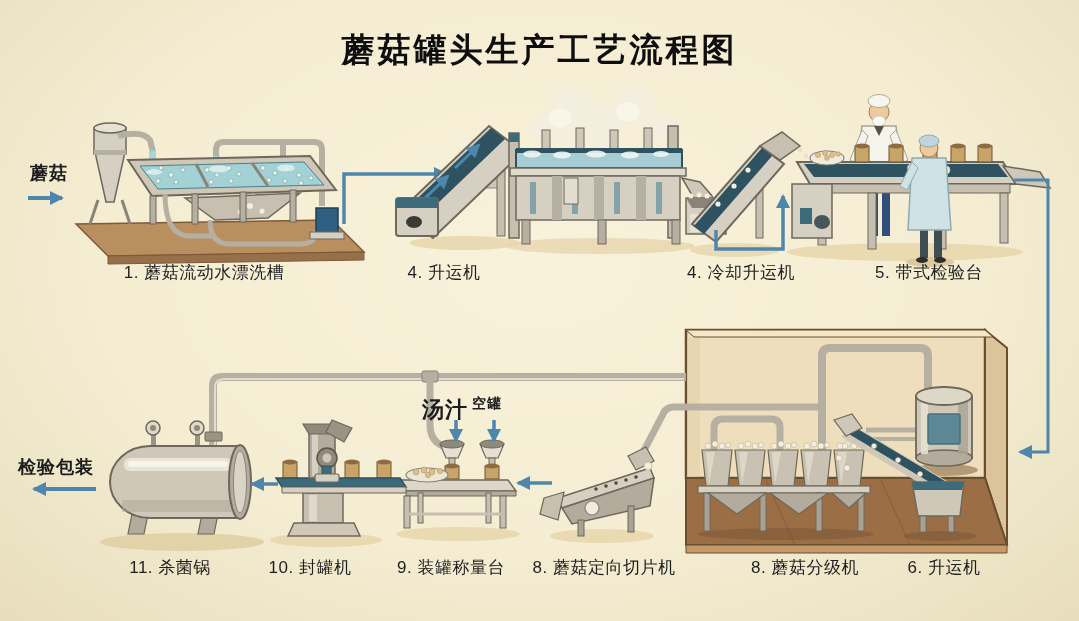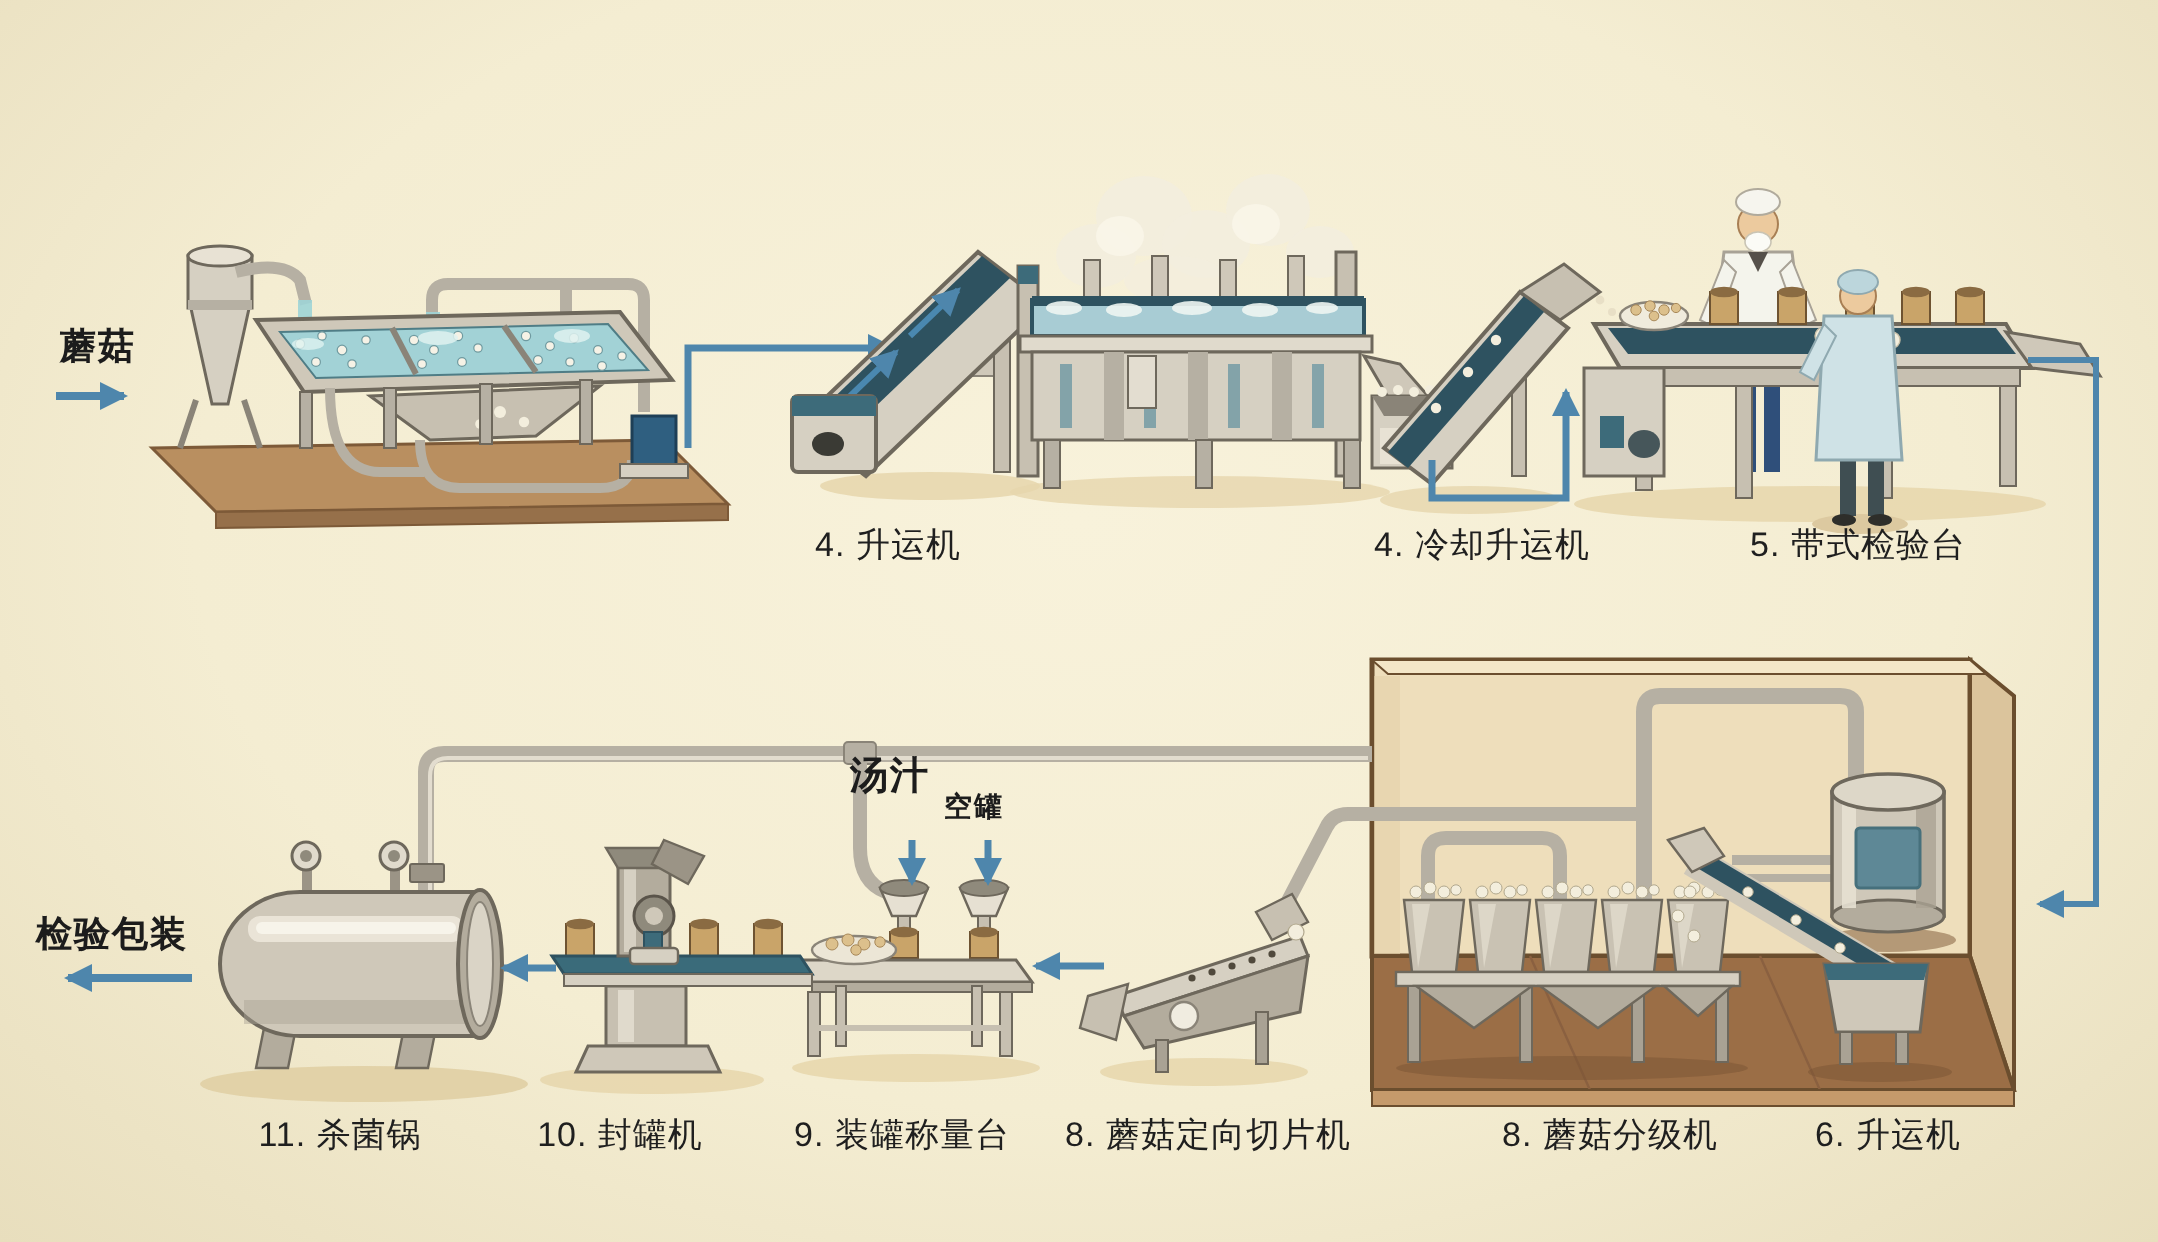--- a/index.html
+++ b/index.html
@@ -472,26 +472,28 @@
     <ellipse cx="240" cy="482" rx="6.5" ry="31" fill="#dad4c6" stroke="#8a8478" stroke-width="1"></ellipse>
   </g>
 
   <line x1="28" y1="198" x2="62" y2="198" stroke="#4e86ac" stroke-width="4" marker-end="url(#ah)"></line>
   <polyline points="1014,180 1048,180 1048,452 1020,452" fill="none" stroke="#4e86ac" stroke-width="3" marker-end="url(#ah)"></polyline>
   <line x1="552" y1="483" x2="518" y2="483" stroke="#4e86ac" stroke-width="3.5" marker-end="url(#ah)"></line>
   <line x1="278" y1="484" x2="252" y2="484" stroke="#4e86ac" stroke-width="3.5" marker-end="url(#ah)"></line>
   <line x1="96" y1="489" x2="34" y2="489" stroke="#4e86ac" stroke-width="4" marker-end="url(#ah)"></line>
 </svg>
 
+  <div id="title">蘑菇罐头生产工艺流程图</div>
 
   <div class="side-lbl" style="left:30px;top:161px">蘑菇</div>
   <div class="side-lbl" style="left:18px;top:455px">检验包装</div>
-  <div class="side-lbl" style="left:445px;top:375px;transform:translateX(-50%);font-size:19px">汤汁</div>
+  <div class="side-lbl" style="left:445px;top:395px;transform:translateX(-50%);font-size:22px">汤汁</div>
   <div class="side-lbl" style="left:487px;top:395px;transform:translateX(-50%);font-size:14px">空罐</div>
 
+  <div class="lbl" style="left:204px;top:261px">1. 蘑菇流动水漂洗槽</div>
   <div class="lbl" style="left:444px;top:261px">4. 升运机</div>
   <div class="lbl" style="left:741px;top:261px">4. 冷却升运机</div>
   <div class="lbl" style="left:929px;top:261px">5. 带式检验台</div>
   <div class="lbl" style="left:944px;top:556px">6. 升运机</div>
   <div class="lbl" style="left:805px;top:556px">8. 蘑菇分级机</div>
   <div class="lbl" style="left:604px;top:556px">8. 蘑菇定向切片机</div>
   <div class="lbl" style="left:451px;top:556px">9. 装罐称量台</div>
   <div class="lbl" style="left:310px;top:556px">10. 封罐机</div>
   <div class="lbl" style="left:170px;top:556px">11. 杀菌锅</div>
 </div>

